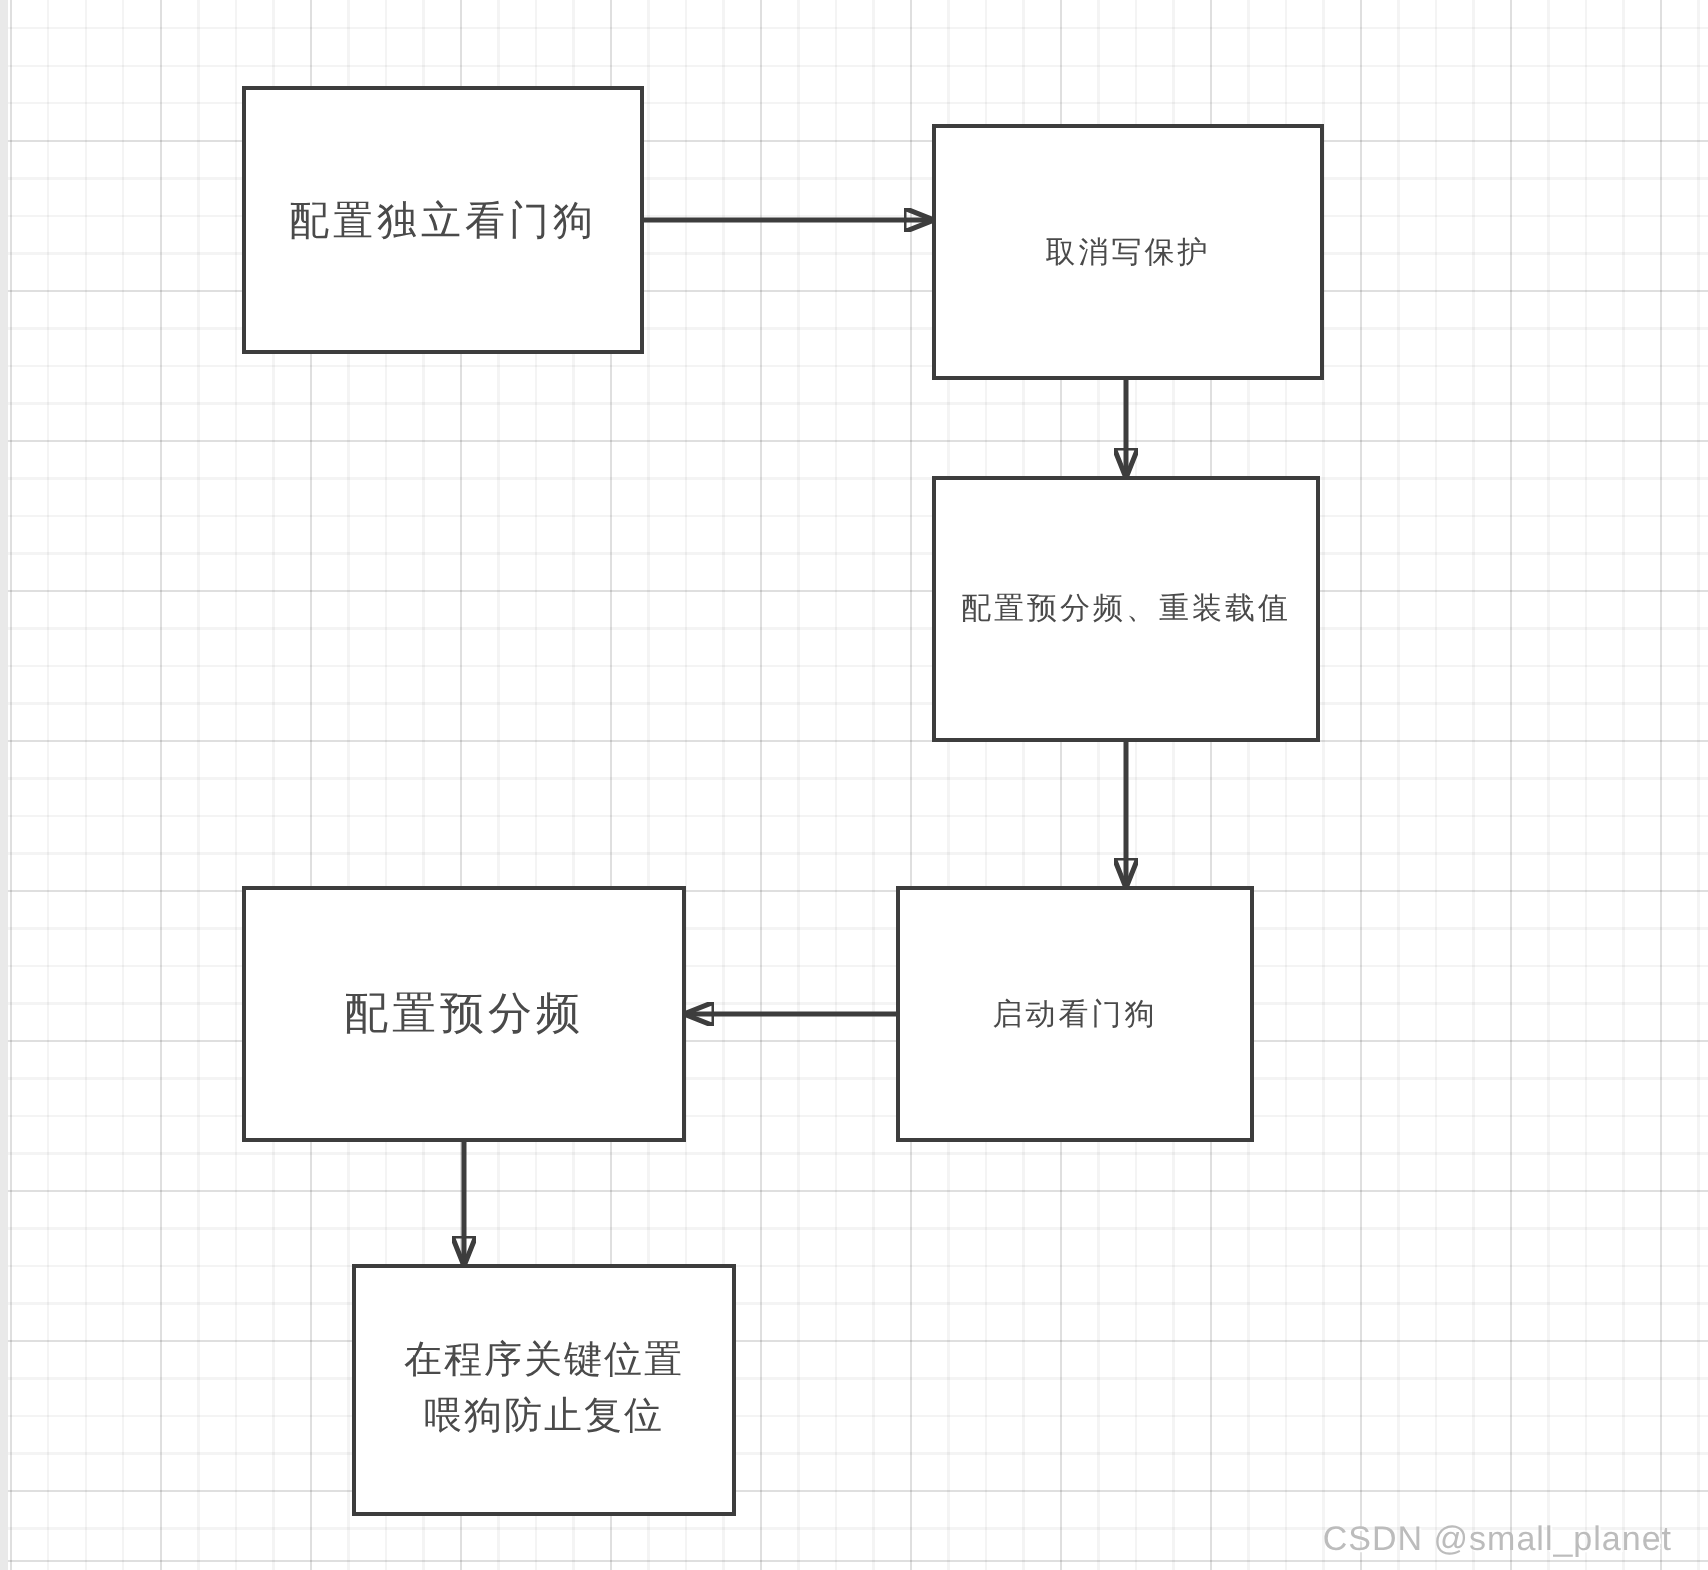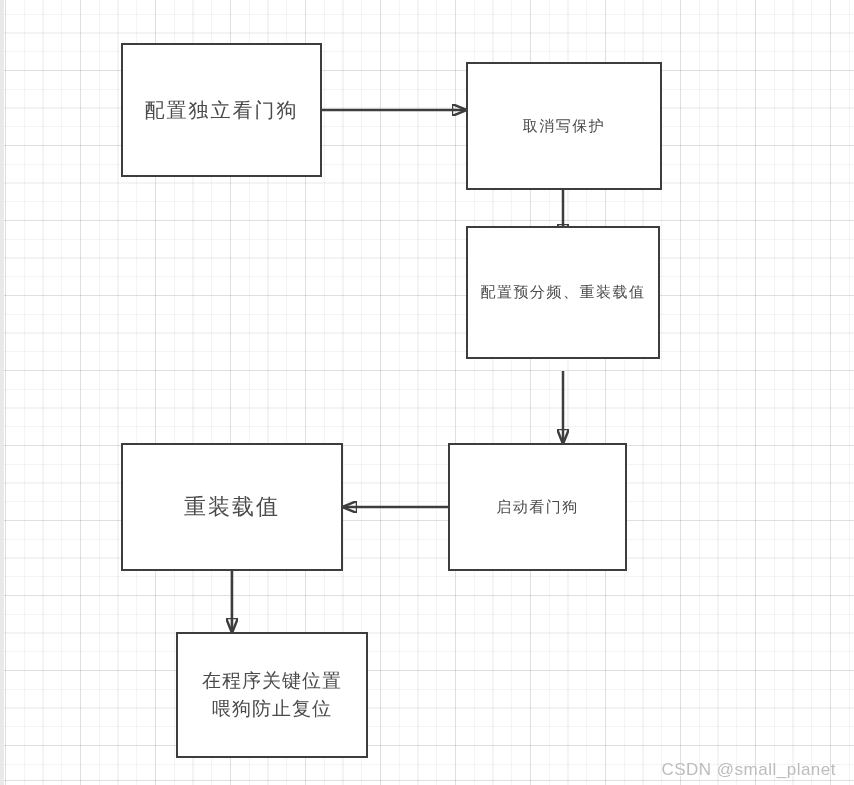--- a/index.html
+++ b/index.html
@@ -44,21 +44,21 @@
     border: 2.5px solid #3d3d3d;
     display: flex;
     align-items: center;
     justify-content: center;
     text-align: center;
     color: #4a4a4a;
     letter-spacing: 1.5px;
   }
   .n1 { left: 121px; top: 43px;  width: 201px; height: 134px; font-size: 20px; letter-spacing: 2px; }
   .n2 { left: 466px; top: 62px;  width: 196px; height: 128px; font-size: 15px; }
-  .n3 { left: 466px; top: 226px; width: 194px; height: 133px; font-size: 15px; }
+  .n3 { left: 466px; top: 238px; width: 194px; height: 133px; font-size: 15px; }
   .n4 { left: 448px; top: 443px; width: 179px; height: 128px; font-size: 15px; }
   .n5 { left: 121px; top: 443px; width: 222px; height: 128px; font-size: 22px; letter-spacing: 2px; }
   .n6 { left: 137px; top: 632px; width: 192px; height: 126px; font-size: 19px; line-height: 1.45; letter-spacing: 1px; margin-left: 39px; }
   .watermark {
     position: absolute;
     right: 18px;
     bottom: 5px;
     font-size: 17px;
     letter-spacing: 0.5px;
     color: #bcbcbc;
@@ -96,21 +96,21 @@
 
   <div class="node n3">
     <span>配置预分频、重装载值</span>
   </div>
 
   <div class="node n4">
     <span>启动看门狗</span>
   </div>
 
   <div class="node n5">
-    <span>重装载值</span>
+    <span>配置预分频</span>
   </div>
 
   <div class="node n6">
     <span>
       <span style="display:block">在程序关键位置</span>
       <span style="display:block">喂狗防止复位</span>
     </span>
   </div>
 
   <div class="watermark">CSDN @small_planet</div>

